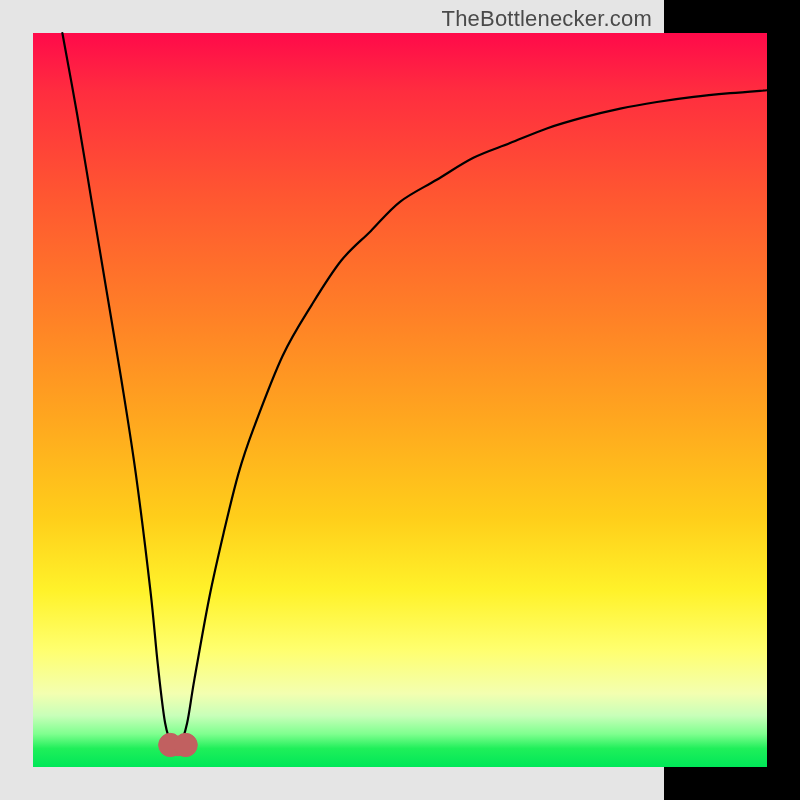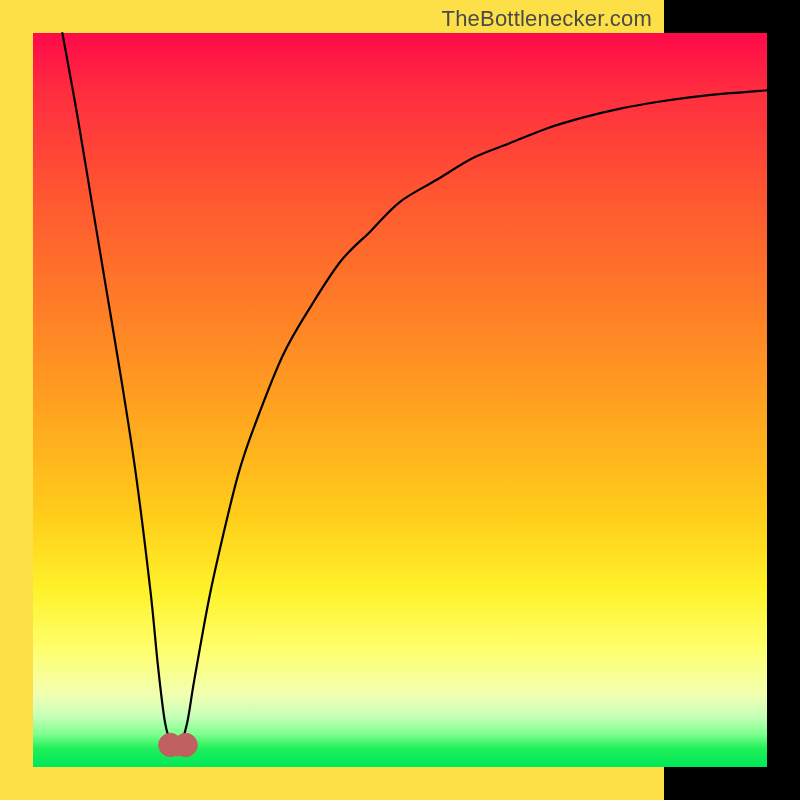--- a/index.html
+++ b/index.html
@@ -10,21 +10,21 @@
     overflow: hidden;
     background: #000;
     font-family: Arial, Helvetica, sans-serif;
   }
   .frame {
     position: absolute;
     left: 0;
     top: 0;
     width: 664px;
     height: 800px;
-    background: #fde047;
+    background: #e5e5e5;
   }
   .plot {
     position: absolute;
     left: 33px;
     top: 33px;
     width: 734px;
     height: 734px;
     
     background: linear-gradient(
       to bottom,

